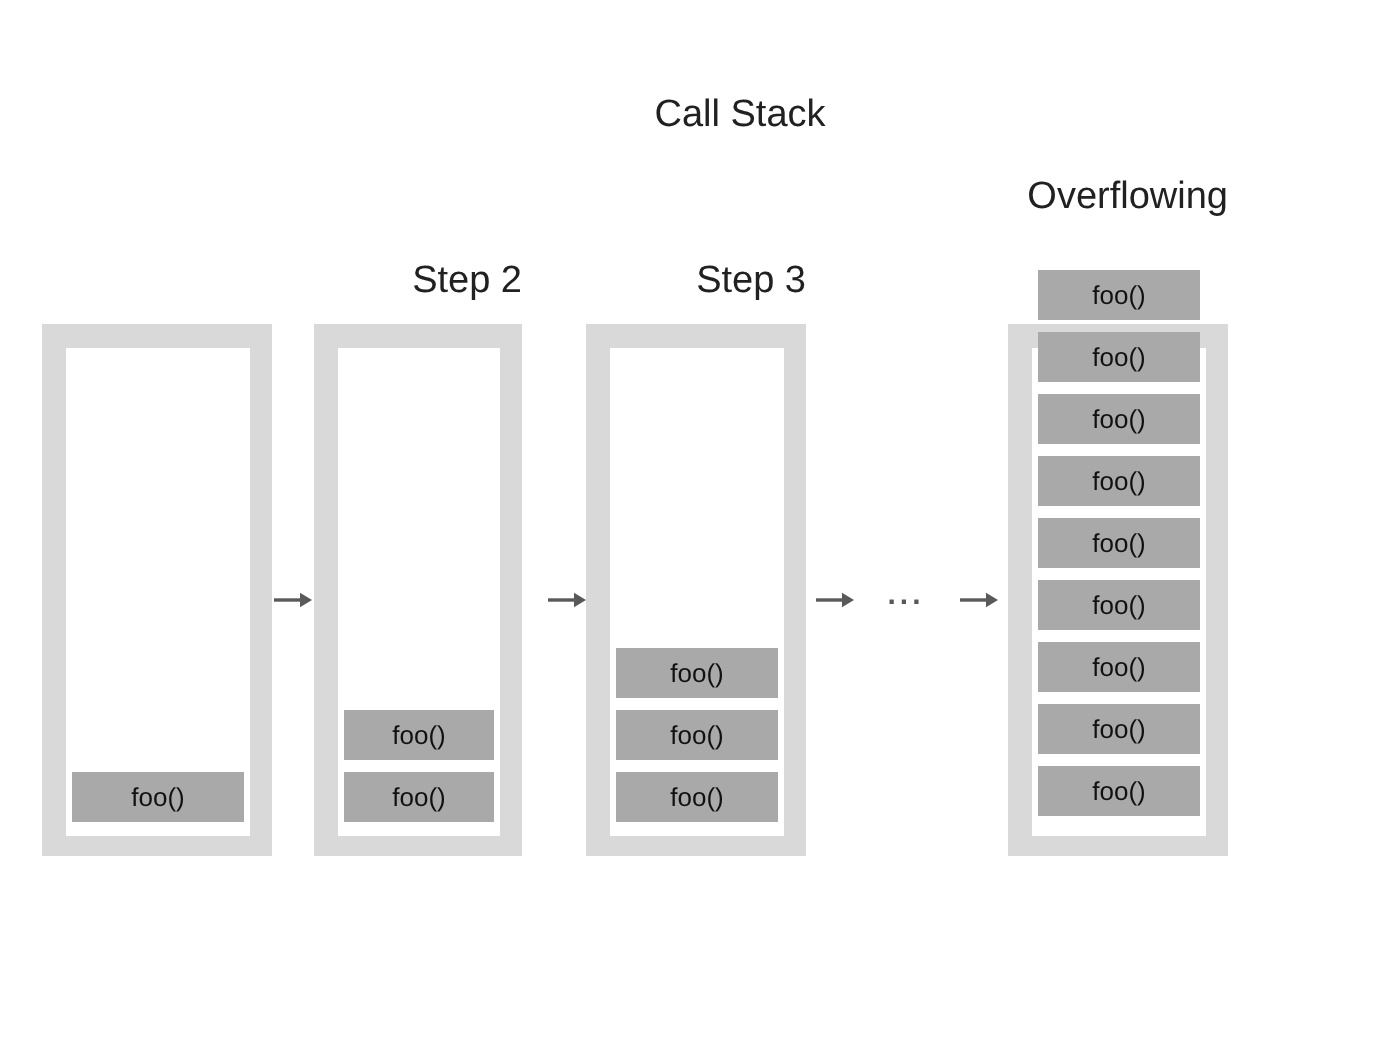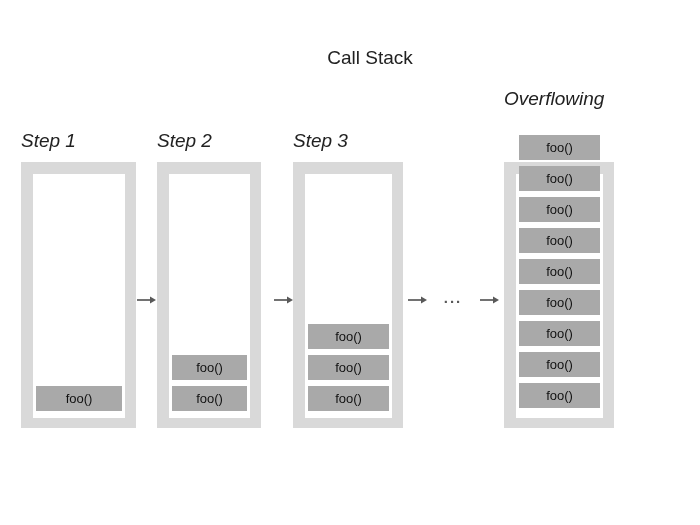--- a/index.html
+++ b/index.html
@@ -29,26 +29,25 @@
   }
   .column {
     position: absolute;
     top: 0;
     height: 525px;
   }
   .col-label {
     position: absolute;
     left: 0;
     width: 100%;
-    text-align: left;
+    text-align: right;
     font-size: 19px;
     line-height: 22px;
     color: var(--label-text, #212121);
     white-space: nowrap;
-    font-style: italic;
   }
   .frame-box {
     position: absolute;
     left: 0;
     right: 0;
     top: 162px;
     height: 266px;
     box-sizing: border-box;
     background: var(--frame-fill, #ffffff);
     border-style: solid;
@@ -91,21 +90,20 @@
 </style>
 </head>
 <body>
 
 <div id="canvas" style="--frame-border: #d9d9d9; --frame-fill: #ffffff; --block-fill: #a9a9a9; --block-text: #111111; --label-text: #212121; --arrow: #595959;">
 
   <div class="diagram-title">Call Stack</div>
 
   <div id="columns">
     <div class="column" style="left: 21px; width: 115px;">
-      <div class="col-label" style="top: 130px;">Step 1</div>
       <div class="frame-box"></div>
     <div class="frame" style="top: 386px;">foo()</div>
       </div>
 
     <div class="column" style="left: 157px; width: 104px;">
       <div class="col-label" style="top: 130px;">Step 2</div>
       <div class="frame-box"></div>
     <div class="frame" style="top: 386px;">foo()</div>
         <div class="frame" style="top: 355px;">foo()</div>
       </div>

